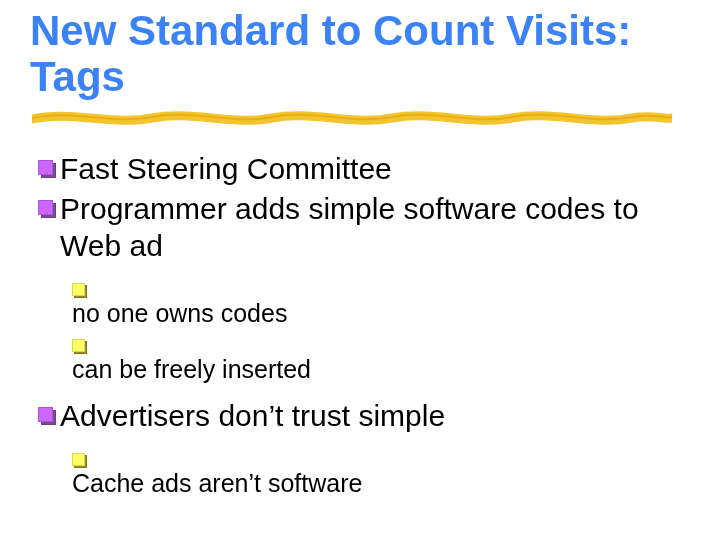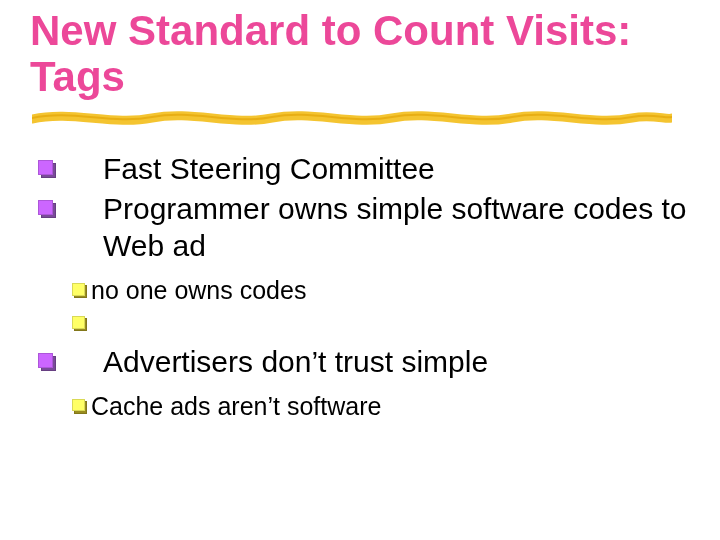--- a/index.html
+++ b/index.html
@@ -16,21 +16,21 @@
     width: 720px;
     height: 540px;
     box-sizing: border-box;
     padding: 8px 30px 0 30px;
   }
   .title {
     font-family: "Arial Black", Arial, sans-serif;
     font-weight: 900;
     font-size: 42px;
     line-height: 1.1;
-    color: #ec4899;
+    color: #3b82f6;
     letter-spacing: 0px;
     margin: 0 0 2px 0;
   }
   .underline {
     margin-top: 4px;
     margin-left: 2px;
     height: 22px;
     width: 640px;
   }
   .body {
@@ -39,31 +39,31 @@
   }
   .row {
     display: flex;
     align-items: flex-start;
   }
   .lvl1 {
     font-size: 30px;
     line-height: 1.25;
     color: #000;
     margin-bottom: 2px;
-    gap: 43px;
   }
   .lvl1 .text {
     flex: 1;
   }
   .lvl2 {
     font-size: 25px;
     line-height: 1.25;
     color: #000;
     margin-left: 34px;
     margin-bottom: 2px;
+    flex-direction: column;
   }
   .bullet-box {
     width: 18px;
     height: 18px;
     margin-top: 10px;
     margin-right: 4px;
     position: relative;
     flex: 0 0 auto;
   }
   .lvl2 .bullet-box {
@@ -113,38 +113,39 @@
           <span class="front"></span>
         </span>
       <span class="text">Fast Steering Committee</span>
     </div>
 
     <div class="row lvl1">
       <span class="bullet-box bullet-z">
           <span class="shadow"></span>
           <span class="front"></span>
         </span>
-      <span class="text">Programmer owns simple software codes to Web ad</span>
+      <span class="text">Programmer adds simple software codes to Web ad</span>
     </div>
 
     <div class="gap-sm"></div>
 
     <div class="row lvl2">
       <span class="bullet-box bullet-y">
           <span class="shadow"></span>
           <span class="front"></span>
         </span>
       <span class="text">no one owns codes</span>
     </div>
 
     <div class="row lvl2">
       <span class="bullet-box bullet-y">
           <span class="shadow"></span>
           <span class="front"></span>
         </span>
+      <span class="text">can be freely inserted</span>
     </div>
 
     <div class="gap-md"></div>
 
     <div class="row lvl1">
       <span class="bullet-box bullet-z">
           <span class="shadow"></span>
           <span class="front"></span>
         </span>
       <span class="text">Advertisers don’t trust simple</span>

